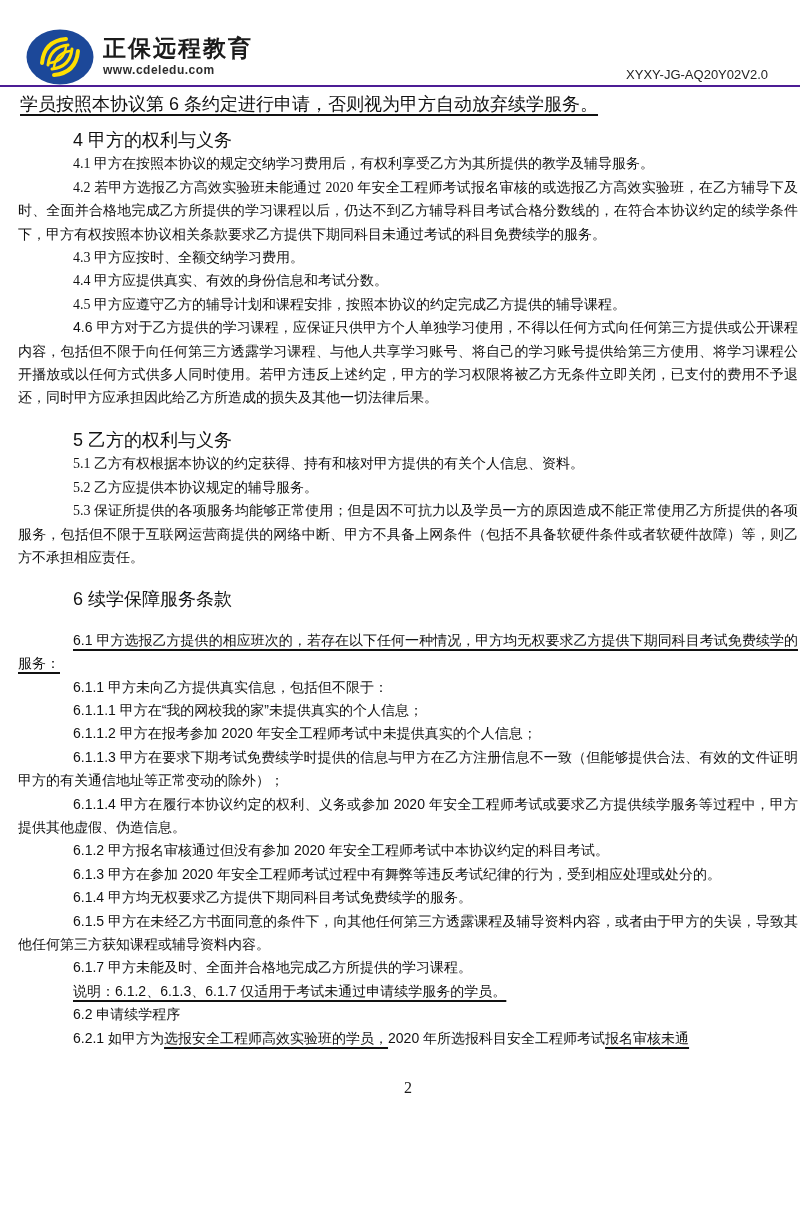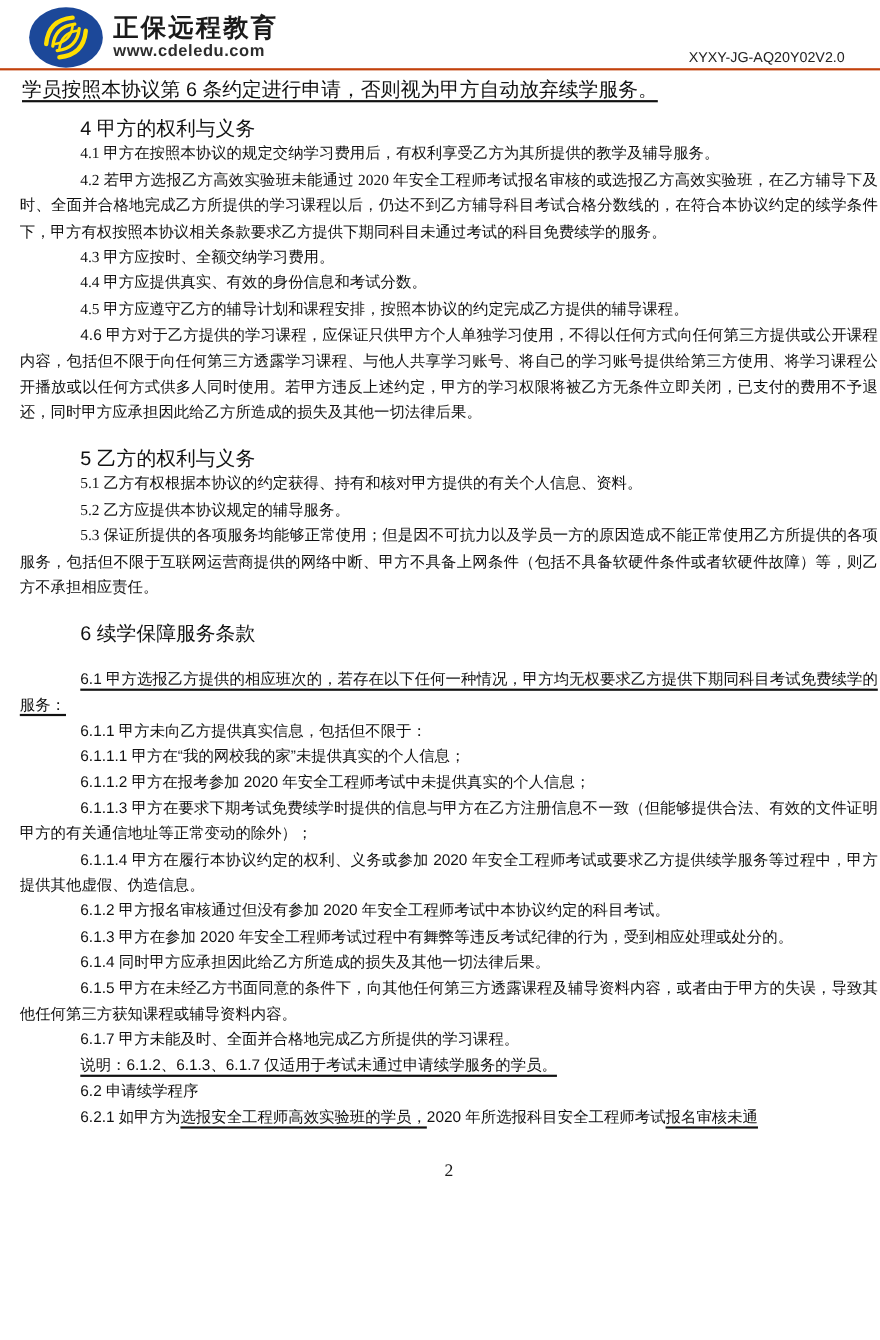--- a/index.html
+++ b/index.html
@@ -9,36 +9,37 @@
     margin:0 auto;
     background:#ffffff;
     color:#111111;
     overflow:hidden;
     box-sizing:border-box;
   }
   
   .header{
     position:relative;
     height:62px;
-    border-bottom:2px solid #c2410c;
+    border-bottom:2px solid #4c1d95;
+    margin-top:23px;
   }
   .brand{
     position:absolute;left:26px;top:6px;
     display:flex;align-items:flex-start;gap:9px;
   }
   .logo{width:68px;height:56px;display:block;}
   .brand-text{padding-top:6px;}
   .brand-name{
     font-family:"Liberation Sans",sans-serif;
     font-weight:bold;font-size:23px;line-height:26px;
     letter-spacing:2px;color:#1b1b1b;
   }
   .brand-url{
     font-family:"Liberation Sans",sans-serif;
-    font-weight:bold;font-size:15px;line-height:18px;
+    font-weight:bold;font-size:12px;line-height:18px;
     color:#2d2d2d;letter-spacing:0.5px;
   }
   .doc-code{
     position:absolute;right:32px;bottom:3px;
     font-family:"Liberation Sans",sans-serif;
     font-size:13px;color:#222222;
   }
   
   .content{
     padding:5px 2px 0 18px;
@@ -119,21 +120,21 @@
 
     <h2 class="hei heading h6">6 续学保障服务条款</h2>
     <p class="hei u gap-before">6.1 甲方选报乙方提供的相应班次的，若存在以下任何一种情况，甲方均无权要求乙方提供下期同科目考试免费续学的服务：</p>
     <p class="hei">6.1.1 甲方未向乙方提供真实信息，包括但不限于：</p>
     <p class="hei">6.1.1.1 甲方在“我的网校我的家”未提供真实的个人信息；</p>
     <p class="hei">6.1.1.2 甲方在报考参加 2020 年安全工程师考试中未提供真实的个人信息；</p>
     <p class="hei">6.1.1.3 甲方在要求下期考试免费续学时提供的信息与甲方在乙方注册信息不一致（但能够提供合法、有效的文件证明甲方的有关通信地址等正常变动的除外）；</p>
     <p class="hei">6.1.1.4 甲方在履行本协议约定的权利、义务或参加 2020 年安全工程师考试或要求乙方提供续学服务等过程中，甲方提供其他虚假、伪造信息。</p>
     <p class="hei">6.1.2 甲方报名审核通过但没有参加 2020 年安全工程师考试中本协议约定的科目考试。</p>
     <p class="hei">6.1.3 甲方在参加 2020 年安全工程师考试过程中有舞弊等违反考试纪律的行为，受到相应处理或处分的。</p>
-    <p class="hei">6.1.4 同时甲方应承担因此给乙方所造成的损失及其他一切法律后果。</p>
+    <p class="hei">6.1.4 甲方均无权要求乙方提供下期同科目考试免费续学的服务。</p>
     <p class="hei">6.1.5 甲方在未经乙方书面同意的条件下，向其他任何第三方透露课程及辅导资料内容，或者由于甲方的失误，导致其他任何第三方获知课程或辅导资料内容。</p>
     <p class="hei">6.1.7 甲方未能及时、全面并合格地完成乙方所提供的学习课程。</p>
     <p class="hei u">说明：6.1.2、6.1.3、6.1.7 仅适用于考试未通过申请续学服务的学员。</p>
     <p class="hei">6.2 申请续学程序</p>
     <p class="hei"><span>6.2.1 如甲方为</span><span class="u">选报安全工程师高效实验班的学员，</span><span>2020 年所选报科目安全工程师考试</span><span class="u">报名审核未通</span></p>
 
     <div class="page-num">2</div>
   </div>
 
 </div>

